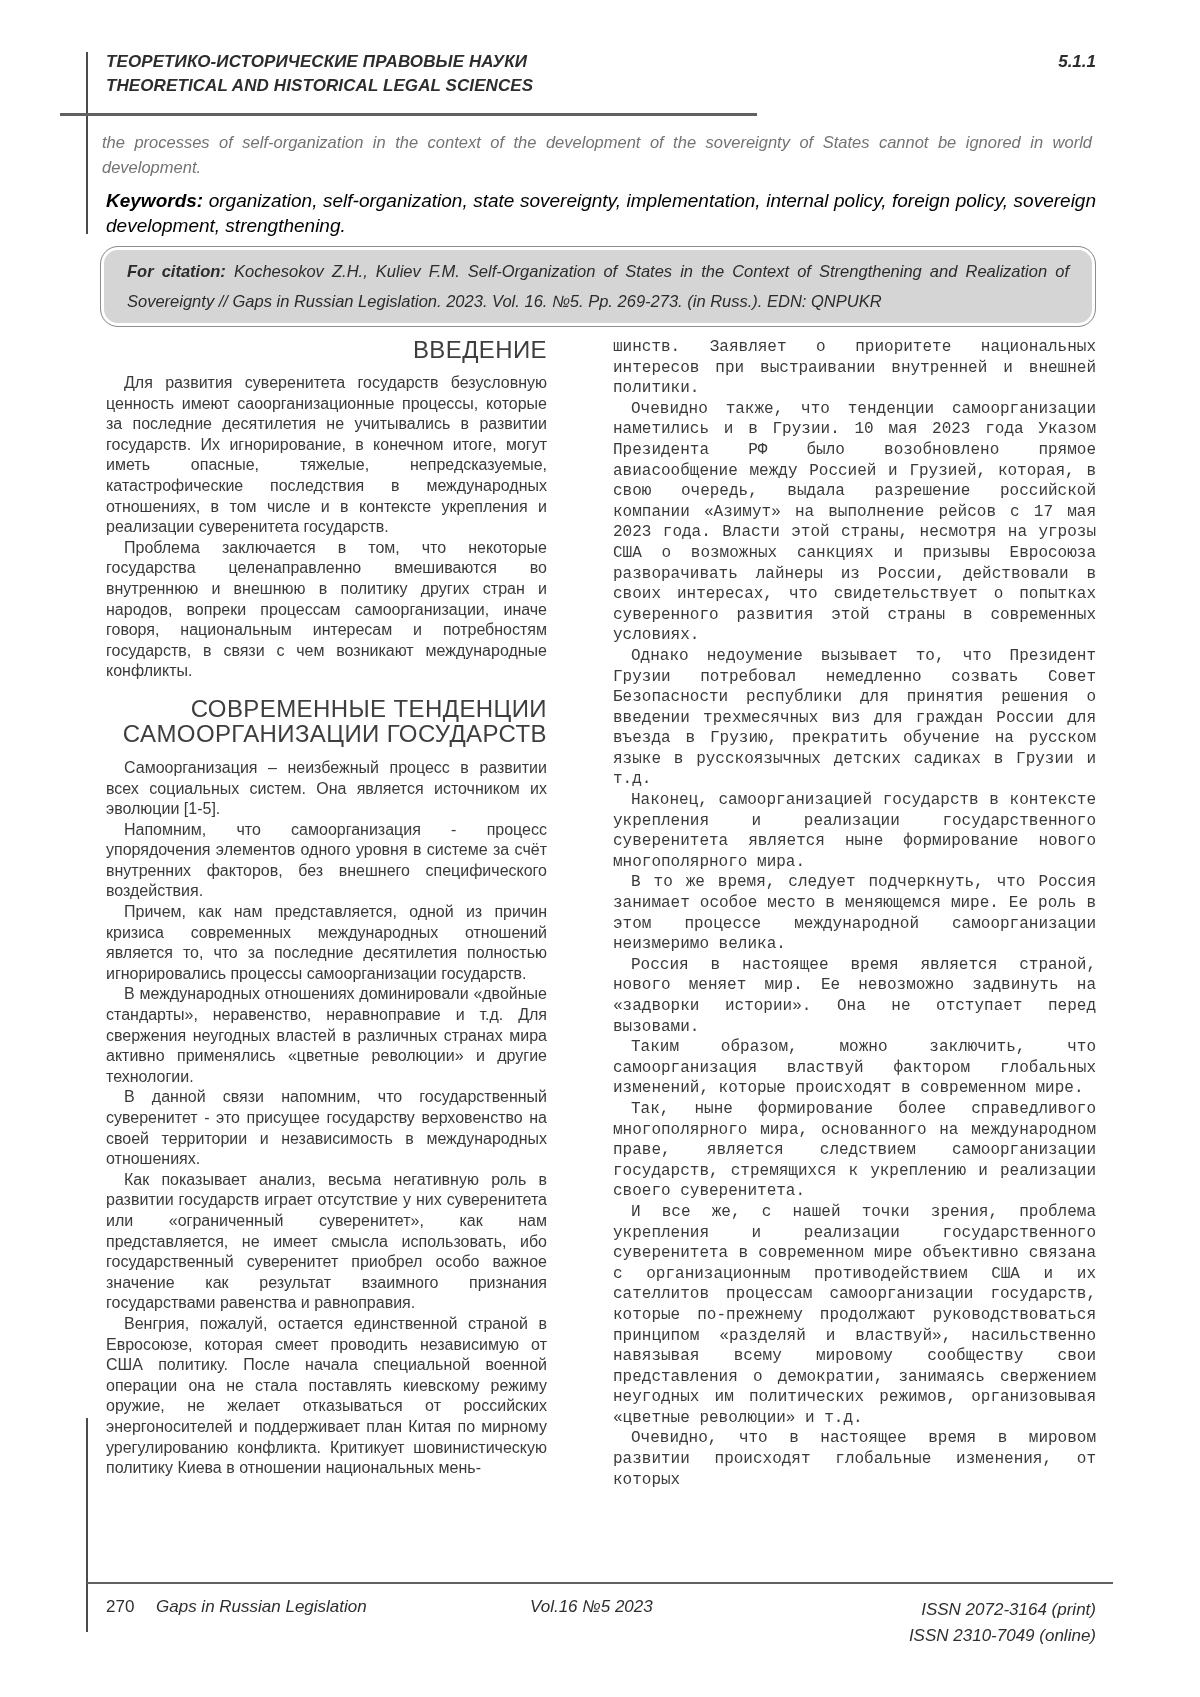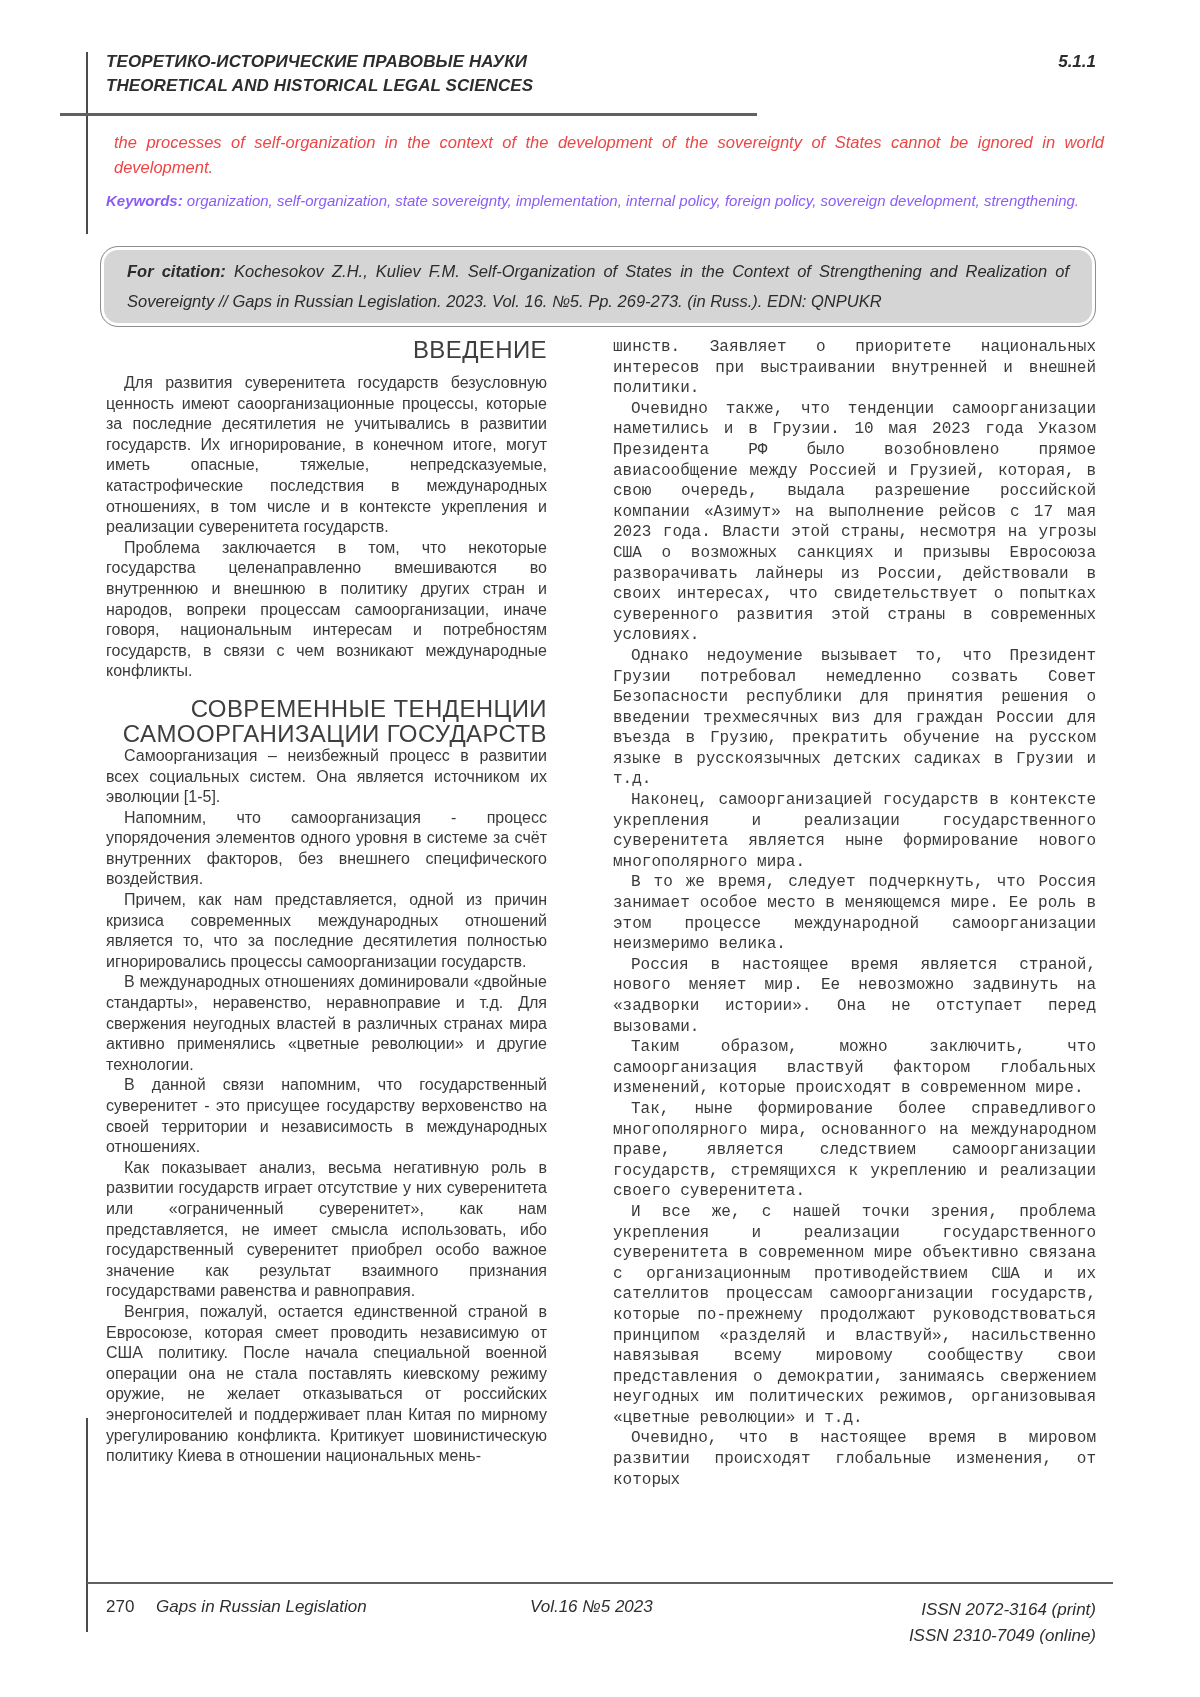--- a/index.html
+++ b/index.html
@@ -17,28 +17,28 @@
     display:flex;justify-content:space-between;align-items:flex-start;
   }
   .header-titles{font-style:italic;font-weight:bold;font-size:17px;line-height:24px;color:#2d2d2d;letter-spacing:0.1px;}
   .header-code{font-style:italic;font-weight:bold;font-size:17px;color:#2d2d2d;padding-top:2px;}
   .header-rule{position:absolute;left:60px;top:113px;width:697px;height:3px;background:#616161;}
   .vline-top{position:absolute;left:86px;top:52px;width:2px;height:182px;background:#4b4b4b;}
   .vline-bottom{position:absolute;left:86px;top:1418px;width:2px;height:214px;background:#4b4b4b;}
 
   
   .abstract{
-    position:absolute;left:114px;top:130px;width:990px;
+    position:absolute;left:102px;top:130px;width:990px;
     font-style:italic;font-size:16.5px;line-height:25px;
-    text-align:justify;color:#ef4444;
+    text-align:justify;color:#737373;
   }
   .keywords{
     position:absolute;left:106px;top:188px;width:990px;
-    font-style:italic;font-size:15px;line-height:25px;
-    text-align:justify;color:#8b5cf6;
+    font-style:italic;font-size:19px;line-height:25px;
+    text-align:justify;color:#000000;
   }
   .bold-label{font-weight:bold;}
 
   
   .citation-box{
     position:absolute;left:100px;top:246px;width:942px;
     background:#d5d5d5;
     border:1.5px solid #8d8d8d;
     border-radius:18px;
     box-shadow: inset 0 0 0 3px #ffffff;
@@ -51,21 +51,21 @@
   .col{position:absolute;top:337px;text-align:justify;font-size:16px;line-height:20.6px;color:#3a3a3a;}
   .col-left{left:106px;width:441px;}
   .col-right{left:613px;width:483px;font-family:Liberation Mono, monospace;}
   .para{margin:0;text-indent:18px;}
   .para.no-indent{text-indent:0;}
   .section-heading{
     font-size:24px;font-weight:400;color:#3e3e3e;
     line-height:25px;letter-spacing:0.4px;
     margin:0 0 11px 0;text-align:right;text-indent:0;
   }
-  .section-heading.second{margin-top:14px;margin-bottom:0;}
+  .section-heading.second{margin-top:14px;margin-bottom:12px;}
 
   
   .footer-rule{position:absolute;left:87px;top:1582px;width:1026px;height:2px;background:#616161;}
   .footer{position:absolute;left:106px;top:1597px;width:990px;font-size:17px;color:#2e2e2e;}
   .footer-pagenum{position:absolute;left:0;top:0;font-style:normal;}
   .footer-journal{position:absolute;left:50px;top:0;font-style:italic;}
   .footer-volume{position:absolute;left:424px;top:0;font-style:italic;}
   .footer-issn{position:absolute;right:0;top:0;text-align:right;font-style:italic;line-height:26px;}
 </style>
 </head>

